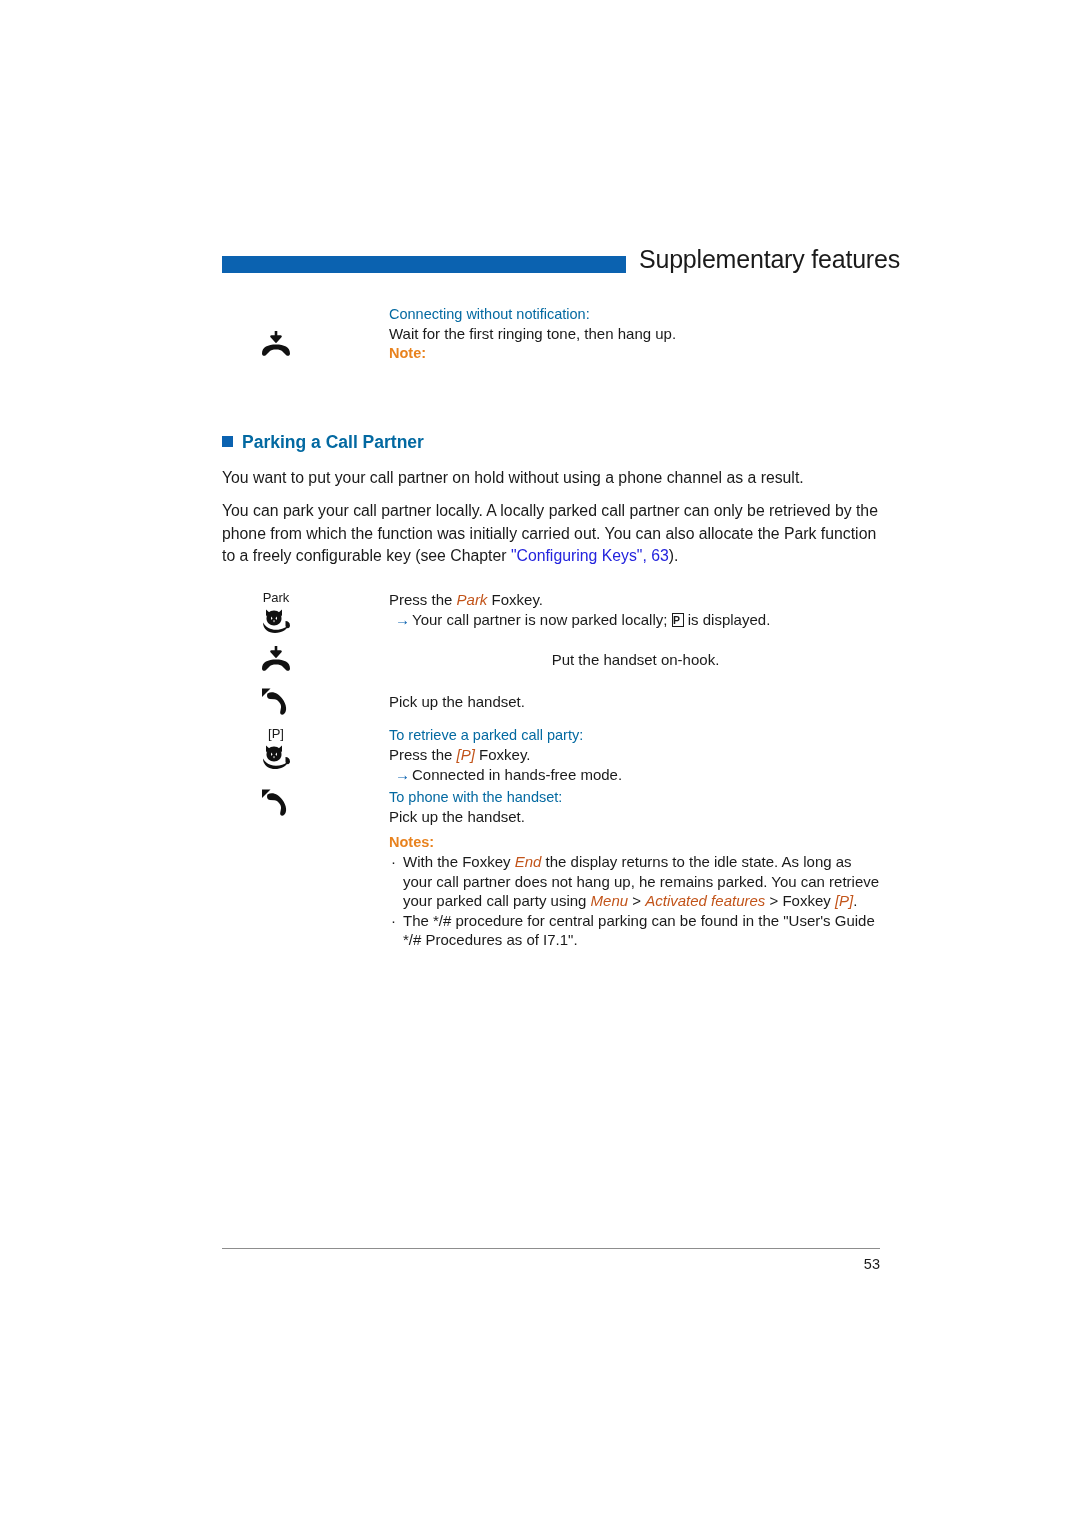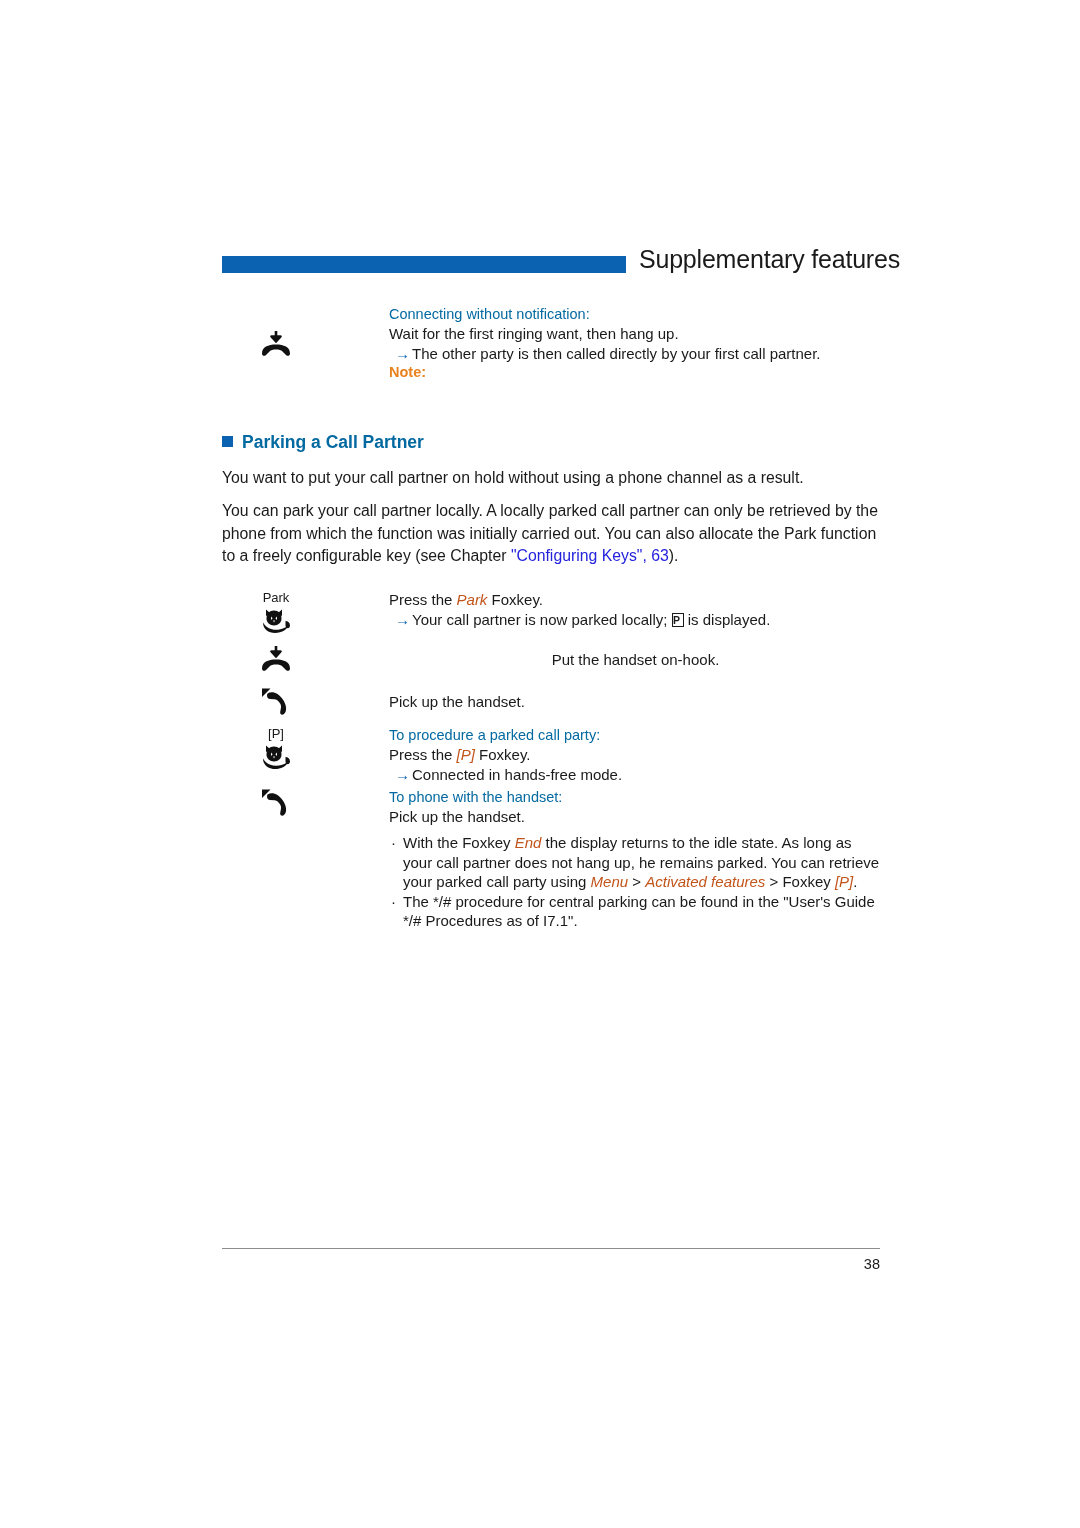--- a/index.html
+++ b/index.html
@@ -213,24 +213,21 @@
 
     <div class="icon-col" style="top:25px;">
       <svg class="icon" width="36" height="30" viewBox="0 0 36 30">
         <path d="M18 1 L18 8 M13.5 6.5 L18 11.5 L22.5 6.5 Z" stroke="#111" stroke-width="2.6" fill="#111" stroke-linejoin="round"></path>
         <path d="M4 23.5 C4 17, 10 14.5, 18 14.5 C26 14.5, 32 17, 32 23.5 C32 26, 29.5 26.5, 28 25 L24.5 21.5 C23 20, 21 19.5, 18 19.5 C15 19.5, 13 20, 11.5 21.5 L8 25 C6.5 26.5, 4 26, 4 23.5 Z" fill="#111"></path>
       </svg>
     </div>
 
     <div class="text-col" style="top:0px;">
       <div class="lbl-blue">Connecting without notification:</div>
-      <div class="body-txt">Wait for the first ringing want, then hang up.</div>
-      <div class="arrow-line">
-        <span class="arrow">→</span><span>The other party is then called directly by your first call partner.</span>
-      </div>
+      <div class="body-txt">Wait for the first ringing tone, then hang up.</div>
       <div class="lbl-orange" style="">Note:</div>
     </div>
 
   </div>
 
   <div class="section-head">
     <span class="sq"></span><span>Parking a Call Partner</span>
   </div>
 
   <div class="para" style="top:467px;">You want to put your call partner on hold without using a phone channel as a result.</div>
@@ -295,21 +292,21 @@
         <path d="M21 1.5 L21 8 L16.5 5.5 Z" fill="#111"></path>
         <path d="M13 2.5 C8.5 2.5, 5.5 6, 5.5 10.5 C5.5 14.5, 8.8 17.5, 13 17.5 C17.2 17.5, 20.5 14.5, 20.5 10.5 C20.5 6, 17.5 2.5, 13 2.5 Z" fill="#111"></path>
         <path d="M10 8.5 L11.6 10.2 L10 11.9 Z" fill="#fff"></path>
         <path d="M16 8.5 L14.4 10.2 L16 11.9 Z" fill="#fff"></path>
         <path d="M12.1 12.6 L13.9 12.6 L13 14.4 Z" fill="#fff"></path>
         <path d="M2 14.5 C2 21, 7.5 25, 14 25 C21 25, 27 21.5, 28.5 15 C26 19.5, 21 21.8, 15 21.8 C9.5 21.8, 5 19.5, 2 14.5 Z" fill="#111"></path>
         <path d="M24.5 13 C27 13, 29 15, 29 17.5 C29 19, 28 20.2, 26.8 20.2 C25.5 20.2, 24.5 19, 24.5 17.5 Z" fill="#111"></path>
       </svg>
     </div>
     <div class="text-col" style="top:0px;">
-      <div class="lbl-blue">To procedure a parked call party:</div>
+      <div class="lbl-blue">To retrieve a parked call party:</div>
       <div class="body-txt">
         <span>Press the </span><span class="em-orange">[P]</span><span> Foxkey.</span>
       </div>
       <div class="arrow-line">
         <span class="arrow">→</span><span>Connected in hands-free mode.</span>
       </div>
     </div>
   </div>
 
   <div class="content" style="top:788px;">
@@ -320,27 +317,28 @@
       </svg>
     </div>
     <div class="text-col" style="top:0px;">
       <div class="lbl-blue">To phone with the handset:</div>
       <div class="body-txt">Pick up the handset.</div>
     </div>
   </div>
 
   <div class="content" style="top:833px;">
     <div class="text-col" style="top:0px;">
+      <div class="lbl-orange">Notes:</div>
       <ul class="notes">
         <li>
           <span class="bul">·</span><span>With the Foxkey </span><span class="em-orange">End</span><span> the display returns to the idle state. As long as your call partner does not hang up, he remains parked. You can retrieve your parked call party using </span><span class="em-orange">Menu</span><span> &gt; </span><span class="em-orange">Activated features</span><span> &gt; Foxkey </span><span class="em-orange">[P]</span><span>.</span>
         </li>
         <li>
           <span class="bul">·</span><span>The */# procedure for central parking can be found in the "User's Guide */# Procedures as of I7.1".</span>
         </li>
       </ul>
     </div>
   </div>
 
   <div class="footer-rule"></div>
-  <div class="footer-num">38</div>
+  <div class="footer-num">53</div>
 
 </div>
 
 </body></html>

